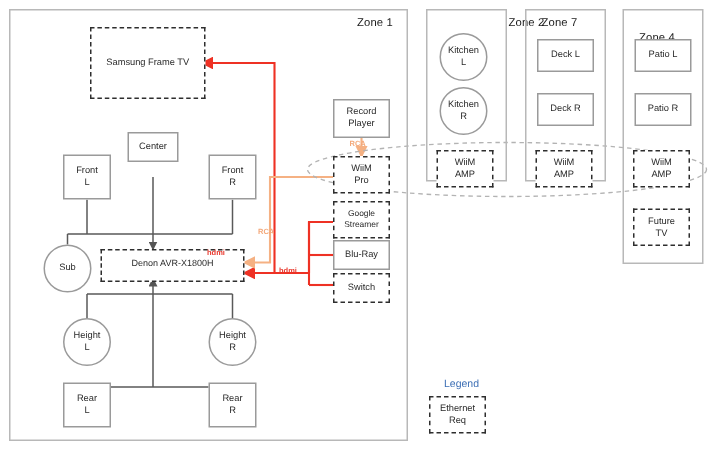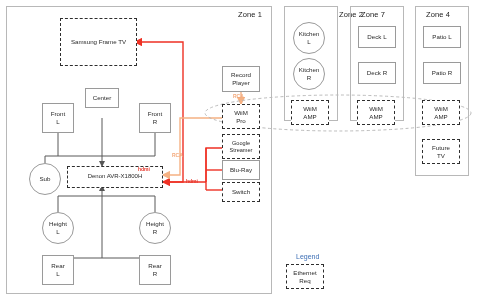--- a/index.html
+++ b/index.html
@@ -140,21 +140,21 @@
   <div class="zone-box" style="left:6px; top:6px; width:266px; height:288px;"></div>
   <div class="zone-label" style="left:238px; top:10px;">Zone 1</div>
 
   <div class="zone-box" style="left:284px; top:6px; width:54px; height:115px;"></div>
   <div class="zone-label" style="left:295px; top:10px;margin-left:44px;">Zone 2</div>
 
   <div class="zone-box" style="left:350px; top:6px; width:54px; height:115px;"></div>
   <div class="zone-label" style="left:361px; top:10px;">Zone 7</div>
 
   <div class="zone-box" style="left:415px; top:6px; width:54px; height:170px;"></div>
-  <div class="zone-label" style="left:426px; top:10px;">Zone 4</div>
+  <div class="zone-label" style="left:426px; top:20px;">Zone 4</div>
 
   <div class="node dashed" style="left:60px; top:18px; width:77px; height:48px;">
     <span class="ln">Samsung Frame TV</span>
   </div>
 
   <div class="node rect" style="left:85px; top:88px; width:34px; height:20px;">
     <span class="ln">Center</span>
   </div>
 
   <div class="node rect" style="left:42px; top:103px; width:32px; height:30px;">

